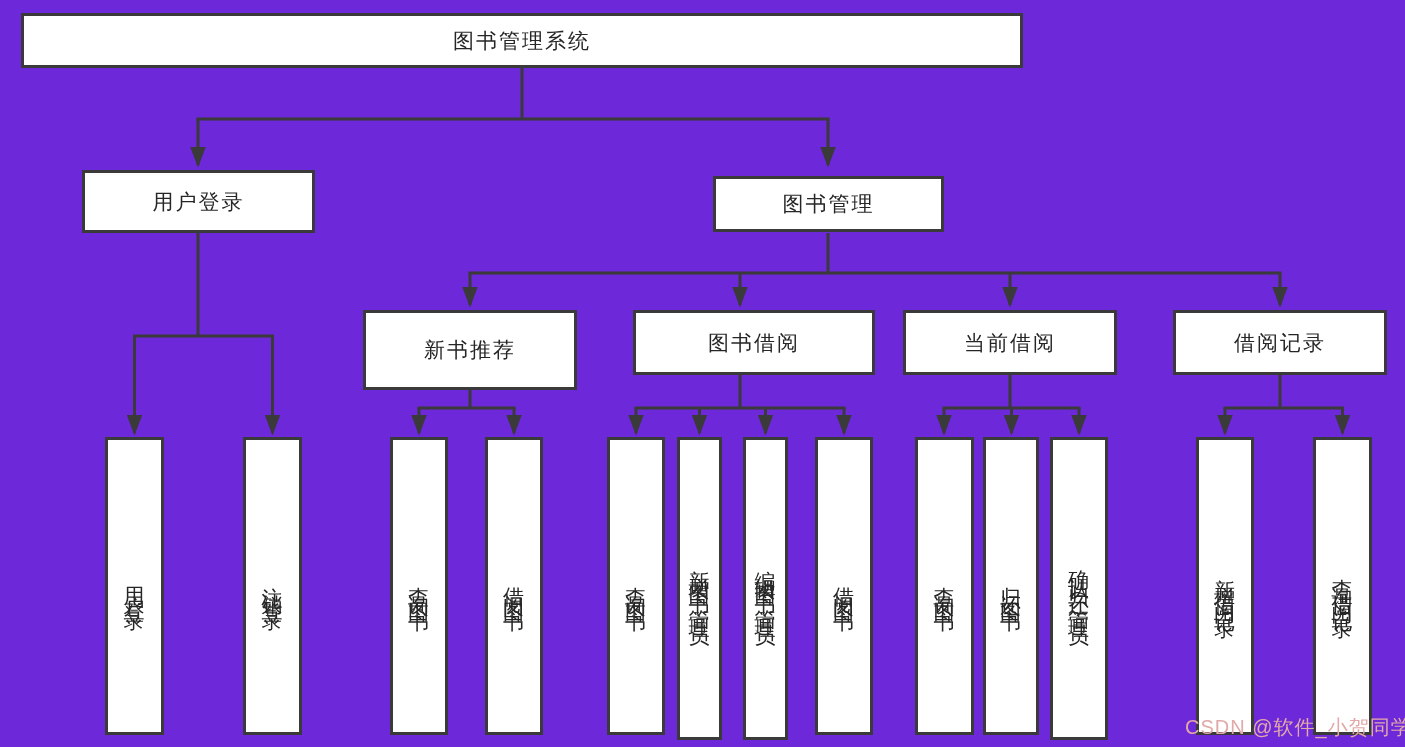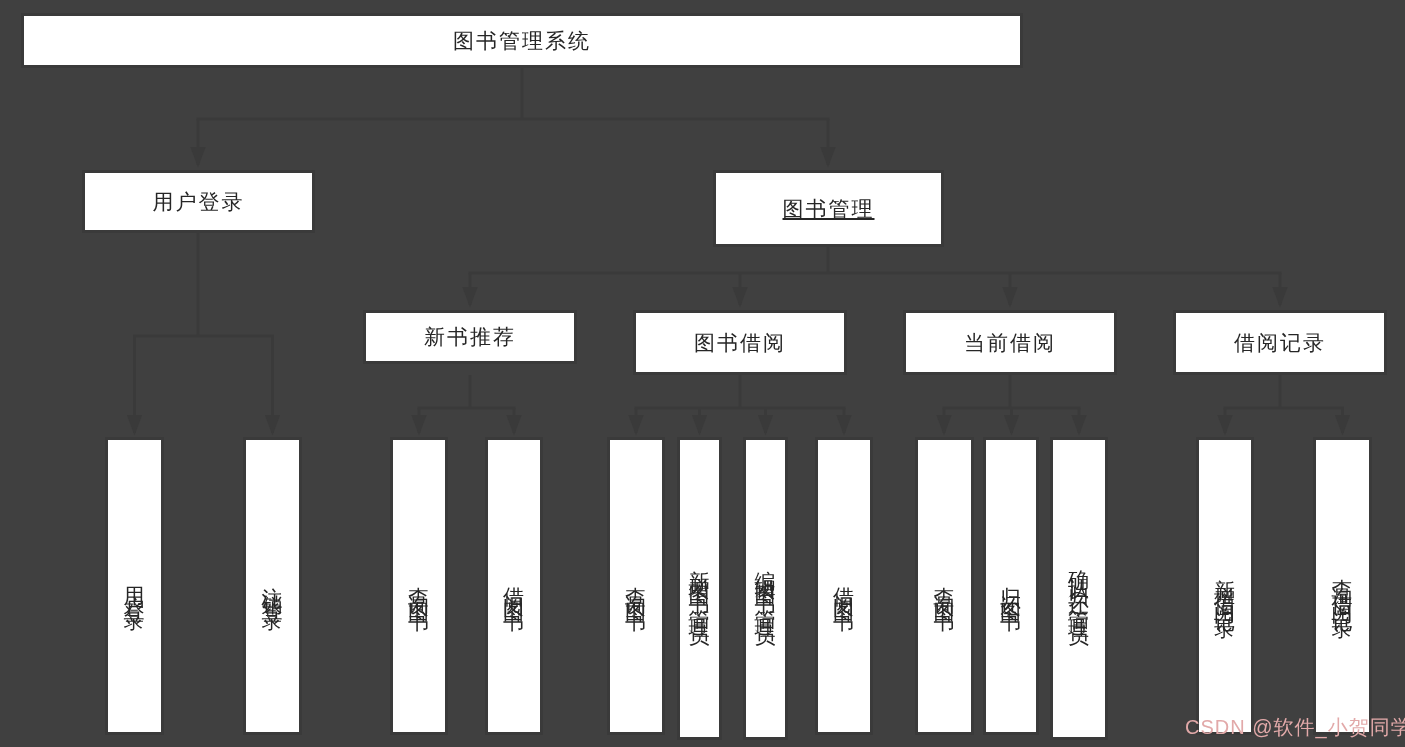--- a/index.html
+++ b/index.html
@@ -5,21 +5,21 @@
   html, body {
     margin: 0;
     padding: 0;
     background: #ffffff;
     font-family: "Liberation Sans", "DejaVu Sans", sans-serif;
   }
   #canvas {
     position: relative;
     width: 1405px;
     height: 747px;
-    background: #404040;
+    background: #6d28d9;
     overflow: hidden;
   }
   #connector-svg {
     position: absolute;
     left: 0;
     top: 0;
     z-index: 1;
   }
   .box {
     position: absolute;
@@ -116,24 +116,24 @@
       <path d="M1280 375 V408"></path>
       <path d="M1223.5 408 H1344"></path>
       <line x1="1225" y1="408" x2="1225" y2="433" marker-end="url(#arrow)"></line>
       <line x1="1342.5" y1="408" x2="1342.5" y2="433" marker-end="url(#arrow)"></line>
     </g>
   </svg>
 
   <div class="box" style="left:21px; top:13px; width:1002px; height:55px;">图书管理系统</div>
 
   <div class="box" style="left:82px; top:170px; width:233px; height:63px;">用户登录</div>
-  <div class="box" style="left:713px; top:170px; width:231px; height:77px;text-decoration:underline;">图书管理</div>
+  <div class="box" style="left:713px; top:176px; width:231px; height:56px;">图书管理</div>
 
-  <div class="box" style="left:363px; top:310px; width:214px; height:54px;">新书推荐</div>
-  <div class="box" style="left:633px; top:310px; width:214px; height:65px;">图书借阅</div>
+  <div class="box" style="left:363px; top:310px; width:214px; height:80px;">新书推荐</div>
+  <div class="box" style="left:633px; top:310px; width:242px; height:65px;">图书借阅</div>
   <div class="box" style="left:903px; top:310px; width:214px; height:65px;text-align:center;">当前借阅</div>
   <div class="box" style="left:1173px; top:310px; width:214px; height:65px;">借阅记录</div>
 
   <div class="vbox" style="left:105px; top:437px; width:59px; height:298px;">
     <span class="vtext">用户登录</span>
   </div>
   <div class="vbox" style="left:243px; top:437px; width:59px; height:298px;">
     <span class="vtext">注销登录</span>
   </div>
 

